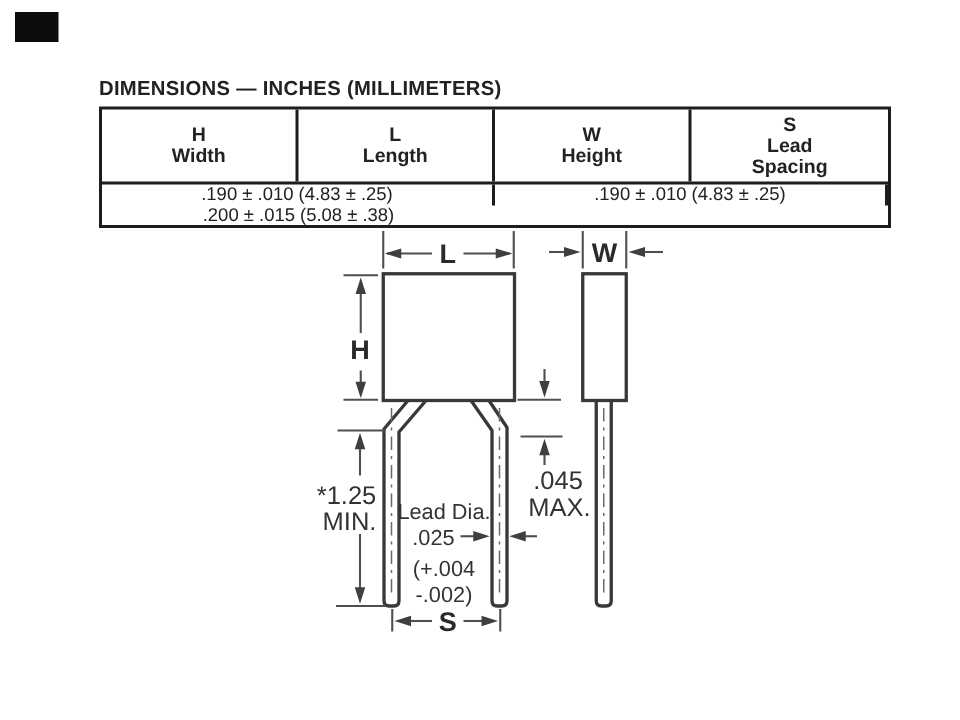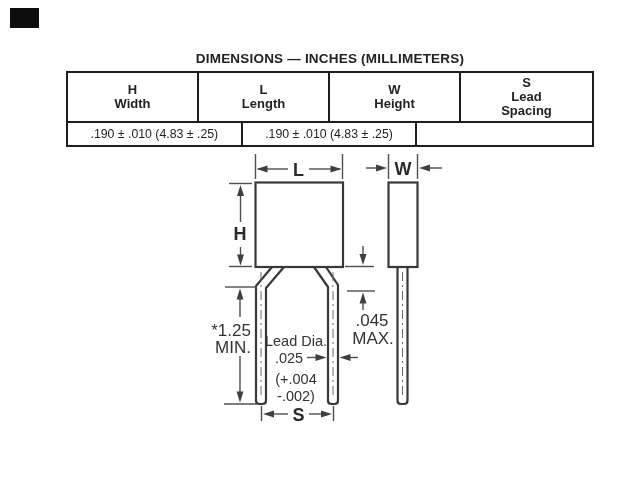--- a/index.html
+++ b/index.html
@@ -1,24 +1,24 @@
 <!DOCTYPE html>
 <html><head>
 <meta charset="utf-8">
 <style>
   html,body{margin:0;padding:0;}
   body{width:640px;height:480px;background:#ffffff;position:relative;overflow:hidden;
        font-family:"Liberation Sans","DejaVu Sans",sans-serif;}
   *{box-sizing:border-box;}
   .corner-mark{position:absolute;left:10px;top:8px;width:29px;height:20px;background:#0d0d0d;}
-  .title{position:absolute;left:66px;top:51px;width:528px;text-align:center;
+  .title{position:absolute;left:66px;top:51px;width:528px;text-align:left;
          font-weight:bold;font-size:13.5px;letter-spacing:.2px;color:#222;}
   .dim-table{position:absolute;left:66px;top:71px;width:528px;border:2px solid #1d1d1d;background:#fff;}
   .row-head{display:grid;grid-template-columns:1fr 1fr 1fr 1fr;height:50px;border-bottom:2px solid #1d1d1d;}
-  .row-vals{display:grid;grid-template-columns:1fr 1fr 1fr;height:22px;border-radius:7px;}
+  .row-vals{display:grid;grid-template-columns:1fr 1fr;height:27px;border-radius:7px;}
   .cell{border-right:2px solid #1d1d1d;display:flex;flex-direction:column;align-items:center;
         justify-content:center;text-align:center;color:#222;}
   .cell.last{border-right:none;}
   .hcell{font-weight:bold;font-size:13px;line-height:14px;}
   .vcell{font-size:12.3px;line-height:13px;}
   svg{position:absolute;left:0;top:0;}
   .part{fill:none;stroke:#383838;stroke-width:2.2;stroke-linejoin:round;}
   .partfill{fill:#ffffff;stroke:#383838;stroke-width:2.2;}
   .dim{stroke:#4f4f4f;stroke-width:1.4;fill:none;}
   .ah{fill:#3f3f3f;stroke:none;}
@@ -50,20 +50,21 @@
     </div>
     <div class="cell hcell last">
       <span>S</span>
       <span>Lead</span>
       <span>Spacing</span>
     </div>
   </div>
   <div class="row-vals">
     <div class="cell vcell">.190 ± .010 (4.83 ± .25)</div>
     <div class="cell vcell">.190 ± .010 (4.83 ± .25)</div>
+    <div class="cell vcell last">.200 ± .015 (5.08 ± .38)</div>
   </div>
 </div>
 
 <svg width="640" height="480" viewBox="0 0 640 480">
 
   <rect class="partfill" x="255.5" y="182.5" width="87.5" height="84.5"></rect>
 
   <path class="part" d="M272,267 L256,286 L256,400.5 Q256,404 259.5,404 L262.5,404 Q266,404 266,400.5 L266,288 L284,267"></path>
   <line class="cl" x1="261" y1="272" x2="261" y2="399"></line>
 

